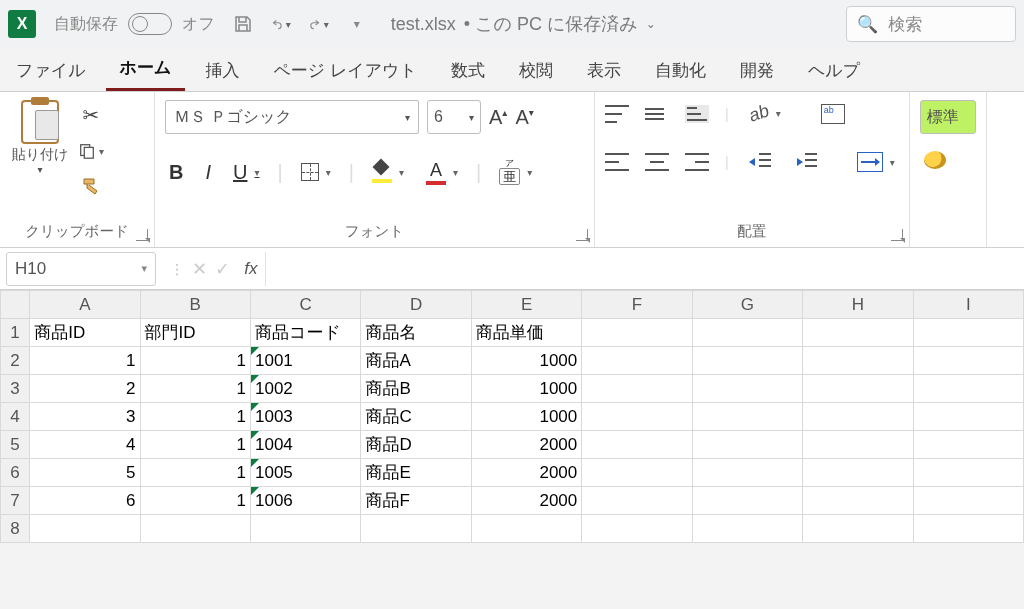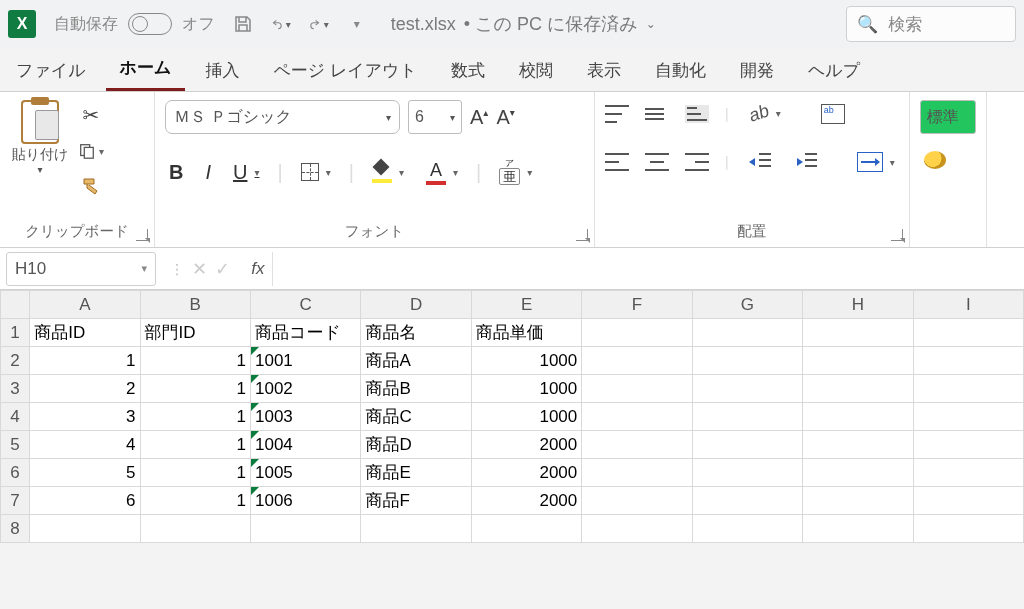--- a/index.html
+++ b/index.html
@@ -24,21 +24,21 @@
 .dlaunch { position:absolute; right:6px; bottom:6px; width:12px;height:12px;border-right:1px solid #888;border-bottom:1px solid #888;}
 .dlaunch::after{content:"";position:absolute;right:-3px;bottom:-3px;width:0;height:0;border-top:5px solid #888;border-left:5px solid transparent;}
 .paste-big { width:60px; text-align:center; font-size:14px; }
 .clipboard-ico { width:38px;height:44px;margin:0 auto 2px;border:2px solid #b07d3a;border-radius:4px;position:relative;background:#fff; }
 .clipboard-ico::before{content:"";position:absolute;width:18px;height:8px;background:#b07d3a;border-radius:2px;top:-5px;left:8px;}
 .clipboard-ico::after{content:"";position:absolute;width:22px;height:28px;background:#e8e8e8;border-radius:2px;top:8px;left:12px;border:1px solid #999;}
 .mini-col { display:flex;flex-direction:column;gap:10px;justify-content:flex-start;padding-top:2px; }
 .mini-ico { width:26px;height:26px;display:flex;align-items:center;justify-content:center;font-size:20px;color:#444; }
 .font-group { min-width:440px; }
 .font-row1 { display:flex; gap:8px; align-items:center; margin-bottom:14px; }
-.font-select { width:235px;height:34px;border:1px solid #bdbdbd;border-radius:7px;display:flex;align-items:center;padding:0 8px;justify-content:space-between;background:#fff;font-size:16px; }
+.font-select { width:254px;height:34px;border:1px solid #bdbdbd;border-radius:2px;display:flex;align-items:center;padding:0 8px;justify-content:space-between;background:#fff;font-size:16px; }
 .size-select { width:54px;height:34px;border:1px solid #bdbdbd;border-radius:3px;display:flex;align-items:center;padding:0 6px;justify-content:space-between;background:#fff;font-size:16px; }
 .aa-big,.aa-small { font-size:20px; color:#444; }
 .font-row2 { display:flex; gap:14px; align-items:center; font-size:20px; color:#333; }
 .btn { display:flex;align-items:center;gap:4px; padding:3px 4px; }
 .drop::after { content:"▾"; font-size:10px; color:#666; margin-left:3px; }
 .border-ico{width:18px;height:18px;border:1px solid #555;display:inline-block;position:relative;}
 .border-ico::before{content:"";position:absolute;left:0;right:0;top:50%;border-top:1px dashed #555;}
 .border-ico::after{content:"";position:absolute;top:0;bottom:0;left:50%;border-left:1px dashed #555;}
 .fill-ico{width:18px;height:16px;display:inline-block;position:relative;}
 .fill-ico::before{content:"";position:absolute;width:12px;height:12px;background:#444;transform:rotate(45deg);top:0;left:2px;}
@@ -57,26 +57,26 @@
 .indent-ico::before{content:"";position:absolute;left:0;top:5px;width:0;height:0;border-top:4px solid transparent;border-bottom:4px solid transparent;border-right:6px solid #2962c4;}
 .indent-ico::after{content:"";position:absolute;right:0;top:0;width:12px;height:18px;background:repeating-linear-gradient(#555 0 2px,transparent 2px 6px);}
 .indent2-ico::before{border-right:none;border-left:6px solid #2962c4;left:auto;right:14px;}
 .orient-ico{font-size:18px;font-style:italic;transform:rotate(-20deg);display:inline-block;}
 .wrap-ico{width:24px;height:20px;border:1px solid #555;display:inline-block;position:relative;}
 .wrap-ico::after{content:"ab";position:absolute;font-size:9px;top:0;left:2px;color:#2962c4;}
 .merge-ico{width:26px;height:20px;border:1px solid #2962c4;display:inline-block;position:relative;}
 .merge-ico::before{content:"";position:absolute;left:3px;right:3px;top:8px;height:2px;background:#2962c4;}
 .merge-ico::after{content:"";position:absolute;right:2px;top:5px;width:0;height:0;border-top:4px solid transparent;border-bottom:4px solid transparent;border-left:5px solid #2962c4;}
 .num-group{min-width:64px;}
-.std-select{width:56px;height:34px;border:1px solid #bdbdbd;border-radius:3px;display:flex;align-items:center;padding:0 6px;font-size:16px;background:#22c55e;}
+.std-select{width:56px;height:34px;border:1px solid #bdbdbd;border-radius:3px;display:flex;align-items:center;padding:0 6px;font-size:16px;background:#bef264;}
 .coin-ico{width:22px;height:18px;display:inline-block;background:radial-gradient(circle at 40% 40%,#ffd24a 50%,#c9941e 52%);border-radius:50%;}
 .namebox-row{height:42px;display:flex;align-items:center;border-bottom:1px solid #d0d0d0;background:#fff;}
 .namebox{width:150px;height:34px;margin:0 6px;border:1px solid #cfcfcf;border-radius:3px;display:flex;align-items:center;justify-content:space-between;padding:0 8px;font-size:17px;}
 .fx-btns{display:flex;gap:8px;padding:0 8px;color:#999;font-size:18px;align-items:center;}
-.fx-lbl{font-style:italic;font-size:17px;color:#555;margin-left:13px;}
+.fx-lbl{font-style:italic;font-size:17px;color:#555;margin-left:6px;}
 .formula-input{flex:1;height:34px;border:none;border-left:1px solid #e0e0e0;padding:0 10px;font-size:16px;outline:none;}
 .sheet{background:#fff;position:relative;}
 .grid{border-collapse:collapse;width:100%;}
 .grid th,.grid td{border:1px solid #d9d9d9;height:28px;font-size:17px;padding:0 4px;}
 .grid .colh{background:#f0f0f0;text-align:center;font-weight:normal;color:#555;width:106px;}
 .grid .rowh{background:#f0f0f0;text-align:center;font-weight:normal;color:#555;width:28px;}
 .grid .corner{background:#f0f0f0;width:28px;}
 .grid td{color:#000;}
 .num{text-align:right;}
 .txt{text-align:left;}

